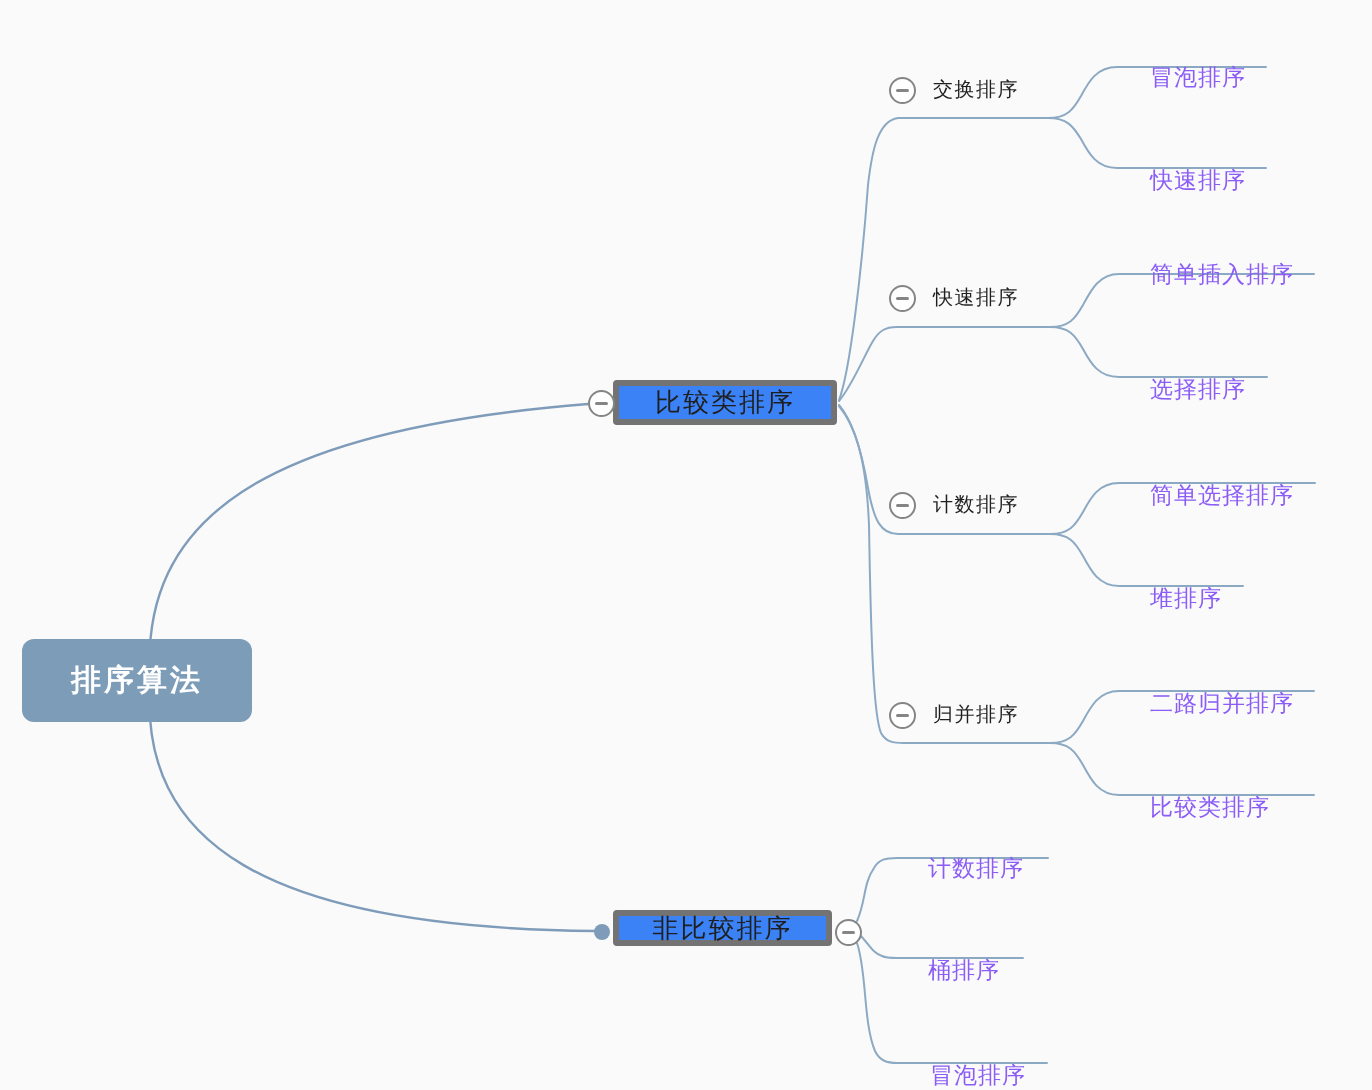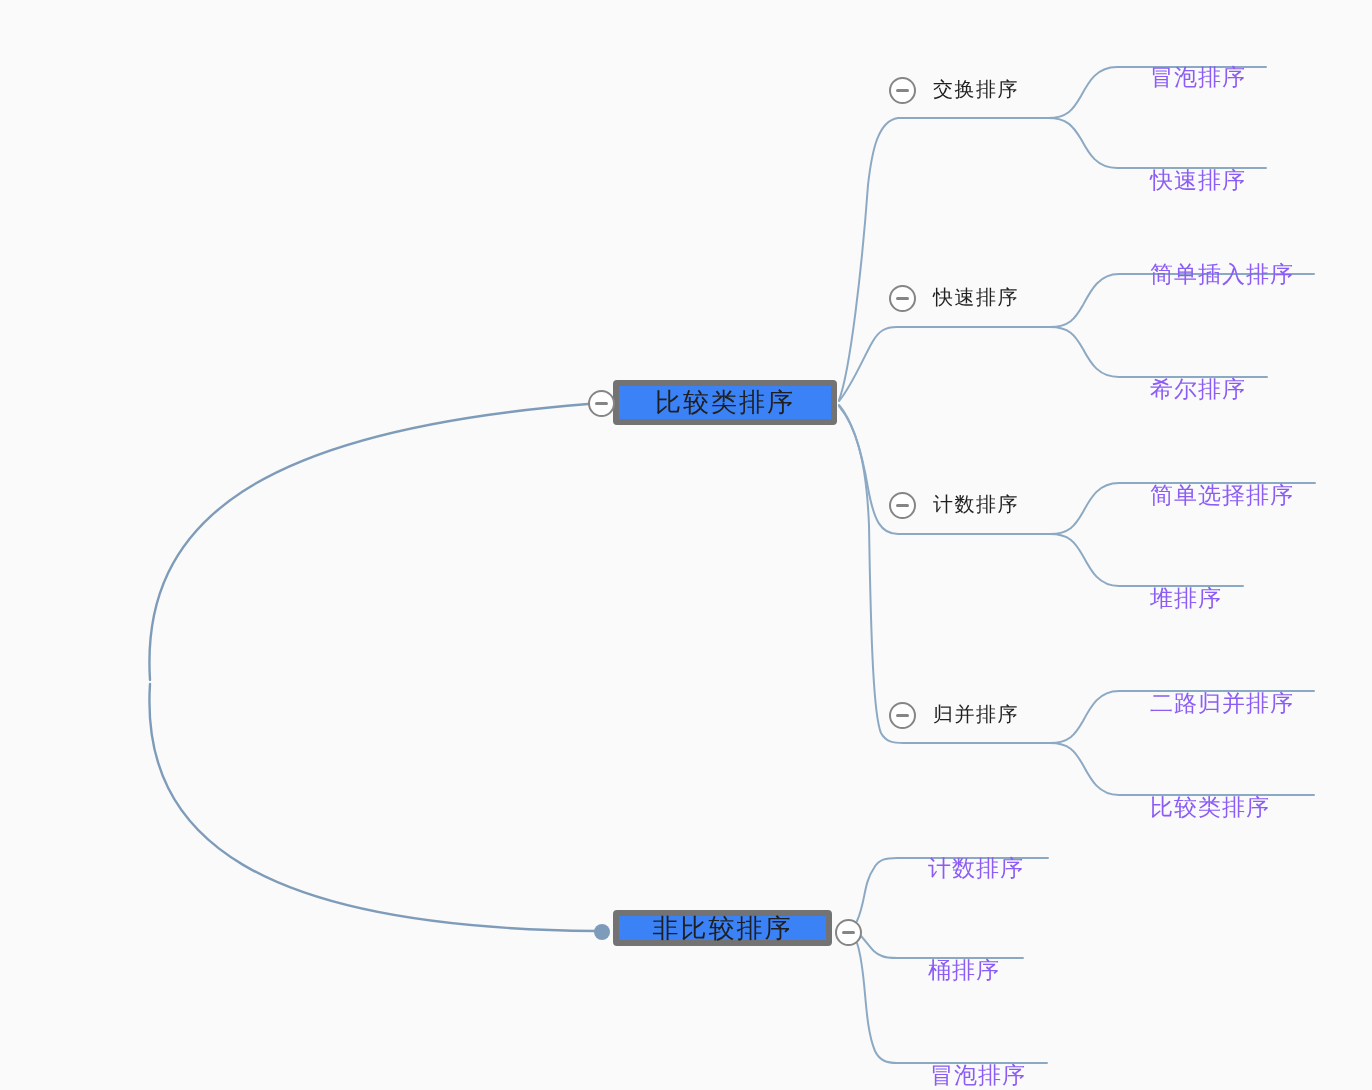--- a/index.html
+++ b/index.html
@@ -59,20 +59,23 @@
     <path class="branch" d="M 1050 534 C 1069 534 1075 542 1083 556 C 1091 571 1099 586 1119 586 L 1243 586" stroke="#8ca9c4"></path>
 
     <path class="branch" d="M 1050 743 C 1069 743 1075 735 1083 721 C 1091 706 1099 691 1119 691 L 1314 691" stroke="#8ca9c4"></path>
     <path class="branch" d="M 1050 743 C 1069 743 1075 751 1083 765 C 1091 780 1099 795 1119 795 L 1314 795" stroke="#8ca9c4"></path>
 
     <path class="branch" d="M 857 921 C 866 901 863 884 874 868 C 879 859 886 858 897 858 L 1048 858" stroke="#8ca9c4"></path>
     <path class="branch" d="M 861 936 C 870 946 873 953 882 956 C 886 958 890 958 897 958 L 1023 958" stroke="#8ca9c4"></path>
     <path class="branch" d="M 857 943 C 867 972 863 1022 875 1051 C 880 1061 887 1063 897 1063 L 1047 1063" stroke="#8ca9c4"></path>
   </svg>
 
+  <div class="node root-node">
+    <span>排序算法</span>
+  </div>
 
   <div class="node box-node box-comparison">
     <span>比较类排序</span>
   </div>
 
   <div class="node box-node box-noncomparison">
     <span>非比较排序</span>
   </div>
 
   <div class="branch-dot"></div>
@@ -97,21 +100,21 @@
   </div>
 
   <div class="lvl2-label" style="left:933px; top:74px;">交换排序</div>
   <div class="lvl2-label" style="left:933px; top:282px;">快速排序</div>
   <div class="lvl2-label" style="left:933px; top:489px;">计数排序</div>
   <div class="lvl2-label" style="left:933px; top:699px;">归并排序</div>
 
   <div class="leaf-label" style="left:1150px; top:27px;">冒泡排序</div>
   <div class="leaf-label" style="left:1150px; top:130px;">快速排序</div>
   <div class="leaf-label" style="left:1150px; top:224px;">简单插入排序</div>
-  <div class="leaf-label" style="left:1150px; top:339px;">希尔排序</div>
+  <div class="leaf-label" style="left:1150px; top:339px;">选择排序</div>
   <div class="leaf-label" style="left:1150px; top:445px;">简单选择排序</div>
   <div class="leaf-label" style="left:1150px; top:548px;">堆排序</div>
   <div class="leaf-label" style="left:1150px; top:653px;">二路归并排序</div>
   <div class="leaf-label" style="left:1150px; top:757px;">比较类排序</div>
 
   <div class="leaf-label" style="left:928px; top:818px;">计数排序</div>
   <div class="leaf-label" style="left:928px; top:920px;">桶排序</div>
   <div class="leaf-label" style="left:930px; top:1025px;">冒泡排序</div>
 
 </div>

